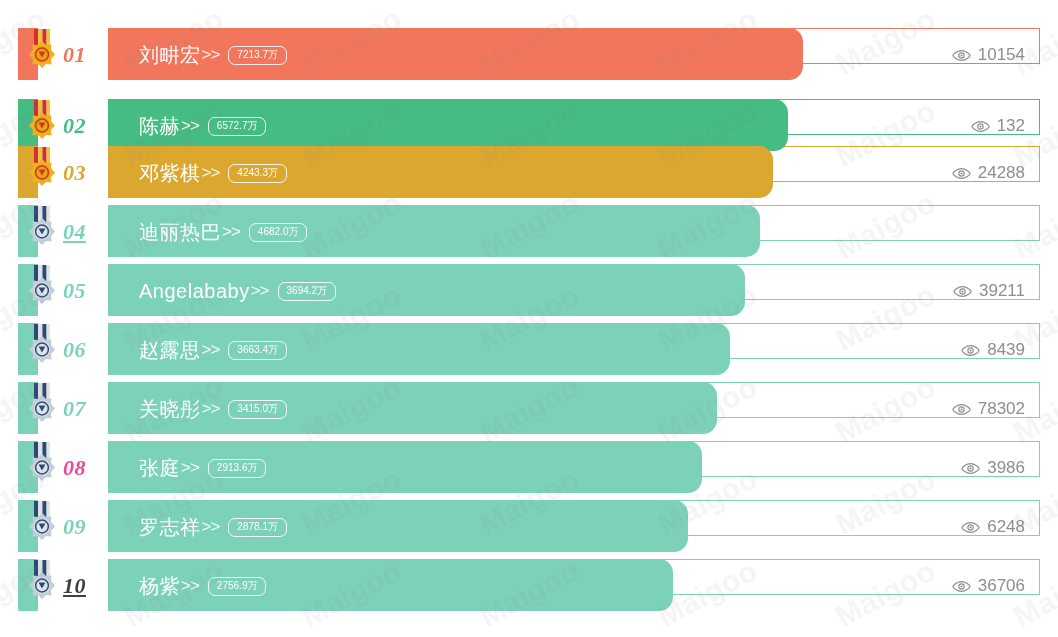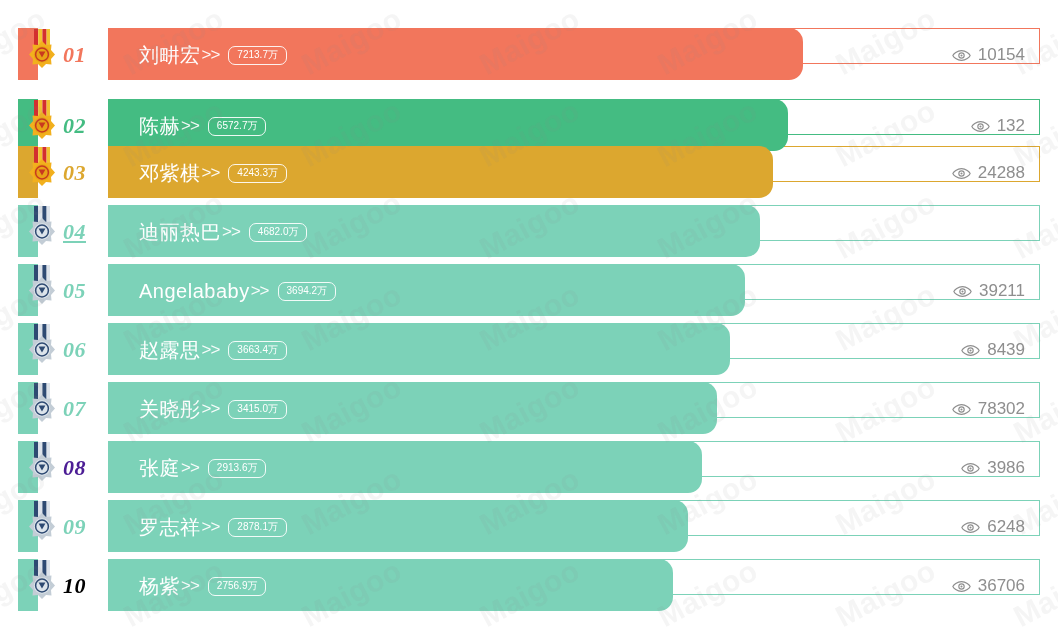--- a/index.html
+++ b/index.html
@@ -422,21 +422,21 @@
           </g>
           <g>
             <polygon fill="#C3CDD6" points="17,12 21,16 26.5,15.5 26,21 30,25.5 26,30 26.5,35.5 21,35 17,39 13,35 7.5,35.5 8,30 4,25.5 8,21 7.5,15.5 13,16"></polygon>
             <circle cx="17" cy="25.5" r="9.6" fill="#C3CDD6"></circle>
             <circle cx="17" cy="25.5" r="8.2" fill="#DCE4EB"></circle>
             <circle cx="17" cy="25.5" r="6.4" fill="none" stroke="#2E4A72" stroke-width="1.5"></circle>
             <polygon fill="#2E4A72" points="13.6,22.4 20.4,22.4 17,28.6"></polygon>
           </g>
         </svg>
       </div>
-      <div class="rank-num" style="color: #4c1d95;">08</div>
+      <div class="rank-num" style="color: #ec4899;">08</div>
       <div class="bar-label">
         <span class="person-name">张庭</span>
         <span class="name-arrows">&gt;&gt;</span>
         <span class="value-badge">2913.6万</span>
       </div>
       <div class="views">
         <span>
           <svg class="eye-icon" viewBox="0 0 22 14" xmlns="http://www.w3.org/2000/svg">
             <path d="M11 1.4 C16.2 1.4 20.2 5.1 21 7 C20.2 8.9 16.2 12.6 11 12.6 C5.8 12.6 1.8 8.9 1 7 C1.8 5.1 5.8 1.4 11 1.4 Z" fill="none" stroke="#8e8e8e" stroke-width="1.3"></path>
             <circle cx="11" cy="7" r="3.1" fill="none" stroke="#8e8e8e" stroke-width="1.3"></circle>
@@ -496,21 +496,21 @@
           </g>
           <g>
             <polygon fill="#C3CDD6" points="17,12 21,16 26.5,15.5 26,21 30,25.5 26,30 26.5,35.5 21,35 17,39 13,35 7.5,35.5 8,30 4,25.5 8,21 7.5,15.5 13,16"></polygon>
             <circle cx="17" cy="25.5" r="9.6" fill="#C3CDD6"></circle>
             <circle cx="17" cy="25.5" r="8.2" fill="#DCE4EB"></circle>
             <circle cx="17" cy="25.5" r="6.4" fill="none" stroke="#2E4A72" stroke-width="1.5"></circle>
             <polygon fill="#2E4A72" points="13.6,22.4 20.4,22.4 17,28.6"></polygon>
           </g>
         </svg>
       </div>
-      <div class="rank-num" style="color: #000000;">10</div>
+      <div class="rank-num" style="color: #404040; text-decoration: underline;">10</div>
       <div class="bar-label">
         <span class="person-name">杨紫</span>
         <span class="name-arrows">&gt;&gt;</span>
         <span class="value-badge">2756.9万</span>
       </div>
       <div class="views">
         <span>
           <svg class="eye-icon" viewBox="0 0 22 14" xmlns="http://www.w3.org/2000/svg">
             <path d="M11 1.4 C16.2 1.4 20.2 5.1 21 7 C20.2 8.9 16.2 12.6 11 12.6 C5.8 12.6 1.8 8.9 1 7 C1.8 5.1 5.8 1.4 11 1.4 Z" fill="none" stroke="#8e8e8e" stroke-width="1.3"></path>
             <circle cx="11" cy="7" r="3.1" fill="none" stroke="#8e8e8e" stroke-width="1.3"></circle>

